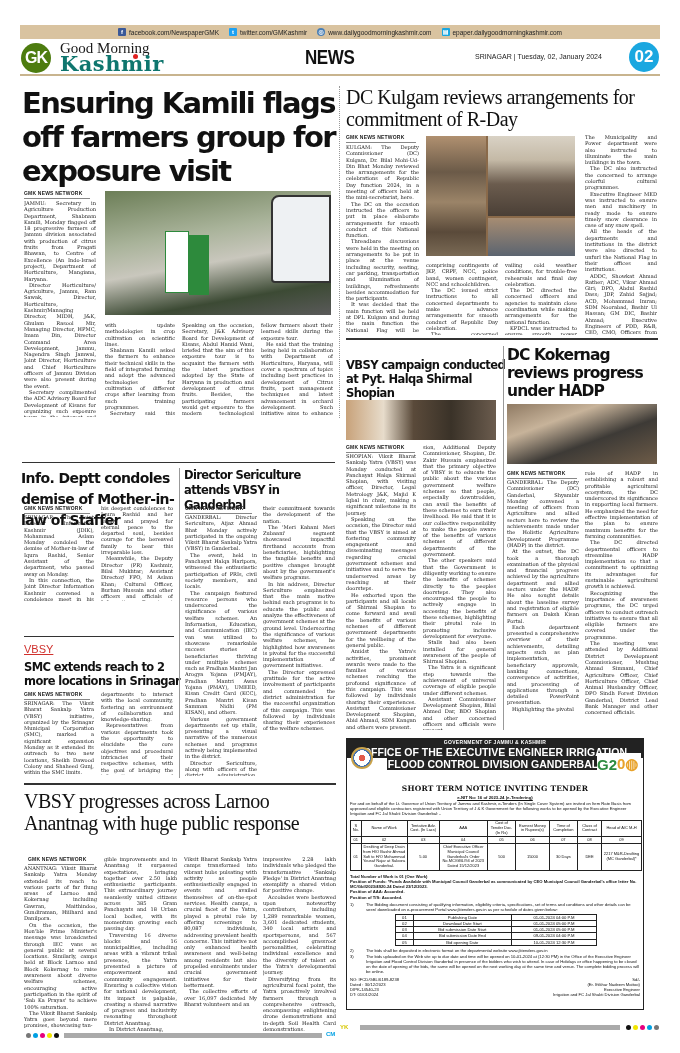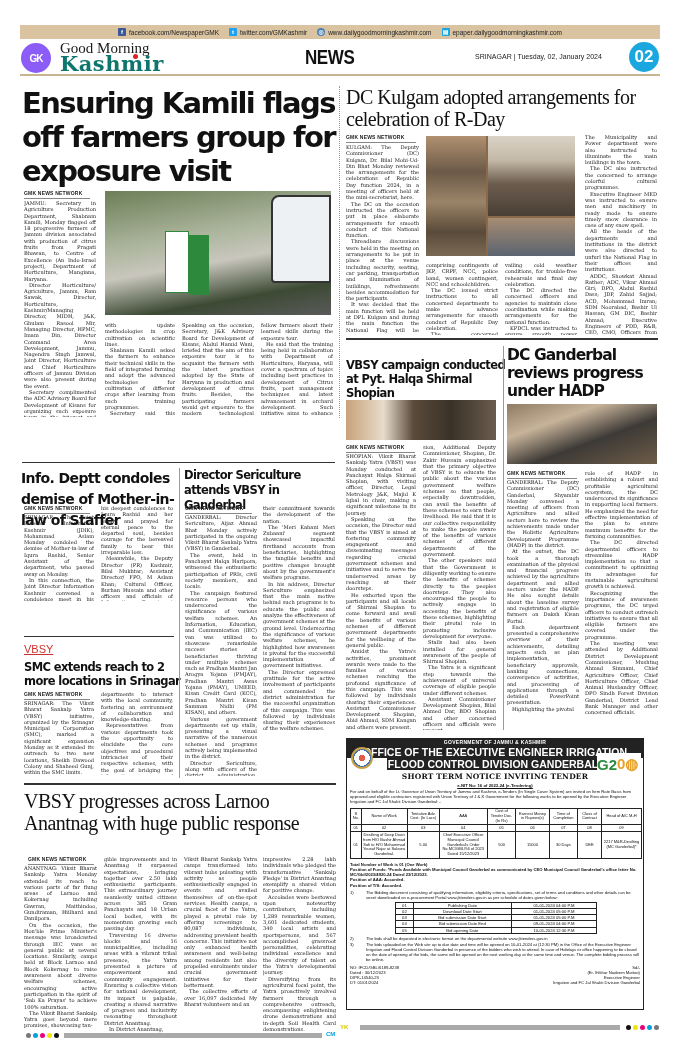--- a/index.html
+++ b/index.html
@@ -10,22 +10,22 @@
   
   .socialbar { left: 20px; top: 25px; width: 640px; height: 14px; background: #d9c3a0;
     display: flex; align-items: center; justify-content: center; gap: 10px;
     font-family: "Liberation Sans", sans-serif; font-size: 6.5px; color: #222; }
   .socialbar .si { display: inline-flex; align-items: center; gap: 3px; }
   .ico { display: inline-block; width: 8px; height: 8px; border-radius: 1px; color: #fff;
     font-size: 6px; line-height: 8px; text-align: center; font-weight: bold; }
 
   
   .masthead { left: 20px; top: 40px; width: 640px; height: 36px; border-bottom: 2px solid #c8b48e; }
-  .logo-gk { left: 1px; top: 3px; width: 30px; height: 30px; border-radius: 50%; background: #8b5cf6;
-    color: #fff; font-family: "Liberation Sans", sans-serif; font-size: 10px; font-weight: bold;
+  .logo-gk { left: 1px; top: 3px; width: 30px; height: 30px; border-radius: 50%; background: #4d7c0f;
+    color: #fff; font-family: "Liberation Sans", sans-serif; font-size: 16px; font-weight: bold;
     display: flex; align-items: center; justify-content: center; letter-spacing: -1px; }
   .logo-gm { left: 40px; top: 0px; font-family: "Liberation Serif", serif; font-size: 15px; color: #1a1a1a; }
   .logo-k { left: 40px; top: 11px; font-family: "DejaVu Serif", serif; font-size: 21px; font-weight: bold;
     color: #0f766e; letter-spacing: 0.5px; }
   .logo-dot { left: 113px; top: 14px; width: 5px; height: 5px; border-radius: 50%; background: #e02020; }
   .section-title { left: 285px; top: 6px; font-family: "Liberation Sans", sans-serif; font-weight: bold;
     font-size: 20px; letter-spacing: -0.5px; color: #111; transform: scaleX(0.85); transform-origin: left; }
   .dateline { left: 455px; top: 12px; font-family: "Liberation Sans", sans-serif; font-size: 8px; color: #222;
     transform: scaleX(0.88); transform-origin: left; white-space: nowrap; }
   .pagenum { left: 609px; top: 2px; width: 30px; height: 30px; border-radius: 50%; background: #1aa7e0;
@@ -54,21 +54,21 @@
   
   .ad { left: 346px; top: 738px; width: 298px; height: 272px; border: 1.5px solid #222; background: #fff;
     font-family: "Liberation Sans", sans-serif; color: #111; overflow: hidden; }
   .ad-gov { background: #222; color: #fff; font-size: 5px; font-weight: bold; text-align: center; height: 7px; line-height: 7px; letter-spacing: 0.3px; }
   .ad-band { background: #222; color: #fff; font-weight: bold; text-align: center; font-size: 10.5px; line-height: 12px; }
   .ad-emb { position: absolute; left: 4px; top: 8px; width: 22px; height: 22px; border-radius: 50%;
     border: 2px solid #c9a24a; background: radial-gradient(circle, #e25b4a 0 25%, #fff 26% 60%, #3b6fb6 61%); }
   .ad-g20 { position: absolute; right: 2px; top: 14px; width: 44px; height: 22px; background: #fff;
     font-weight: bold; font-size: 15px; color: #e8a22a; display: flex; align-items: center; }
   .ad-g20 span { color: #2c8b3f; }
-  .ad-title { text-align: center; font-family: "DejaVu Serif", serif; font-weight: bold; font-size: 7.5px; margin-top: 2px; letter-spacing: 0.2px; }
+  .ad-title { text-align: center; font-family: "DejaVu Serif", serif; font-weight: bold; font-size: 7.5px; margin-top: 14px; letter-spacing: 0.2px; }
   .ad-nit { text-align: center; font-size: 4.3px; font-weight: bold; text-decoration: underline; margin-top: 2px; }
   .ad-body { font-size: 4.2px; line-height: 5.2px; padding: 1px 3px; }
   table.tender { border-collapse: collapse; width: 292px; margin: 2px 3px; font-size: 4px; }
   table.tender td, table.tender th { border: 0.8px solid #222; text-align: center; padding: 0.5px 1px; line-height: 4.9px; font-weight: normal; }
   table.dates { border-collapse: collapse; width: 202px; margin: 1px 0 1px 48px; font-size: 4.2px; }
   table.dates td { border: 0.8px solid #222; text-align: center; padding: 0 2px; line-height: 5.1px; }
   .ad-num { display: flex; gap: 4px; }
   .ad-num span:first-child { width: 12px; flex-shrink: 0; }
   .ad-sign { display: flex; justify-content: space-between; }
 
@@ -128,21 +128,21 @@
 </div>
 <div class="abs col" style="left:182px;top:322px;width:72px;height:95px;">
   <p>Speaking on the occasion, Secretary, J&amp;K Advisory Board for Development of Kisans, Abdul Hamid Wani, briefed that the aim of this exposure tour is to acquaint the farmers with the latest practices adopted by the State of Haryana in production and development of citrus fruits. Besides, the participating farmers would get exposure to the modern technological developments enabling them increase their farm income and share their knowledge with the</p>
 </div>
 <div class="abs col" style="left:261px;top:322px;width:72px;height:95px;">
   <p>fellow farmers about their learned skills during the exposure tour.</p>
     <p>He said that the training being held in collaboration with Department of Horticulture, Haryana, will cover a spectrum of topics including best practices in development of Citrus fruits, post management techniques and latest advancement in orchard development. Such initiative aims to enhance skills and knowledge in orchard management fostering sustainable practices on boosting overall productivity, he added.</p>
 </div>
 <div class="abs rule-vd" style="left:339px;top:86px;height:332px;"></div>
 
-<div class="abs hl-serif" style="left:346px;top:86px;width:320px;font-size:20px;line-height:22px;">DC Kulgam adopted arrangements for celebration of R-Day</div>
+<div class="abs hl-serif" style="left:346px;top:86px;width:320px;font-size:20px;line-height:22px;">DC Kulgam reviews arrangements for commitment of R-Day</div>
 <div class="abs byline" style="left:346px;top:134px;width:70px;">GMK NEWS NETWORK</div>
 <div class="abs col" style="left:346px;top:144px;width:73px;height:190px;">
   <p>KULGAM: The Deputy Commissioner (DC) Kulgam, Dr. Bilal Mohi-Ud-Din Bhat Monday reviewed the arrangements for the celebrations of Republic Day function 2024, in a meeting of officers held at the mini-secretariat, here.</p>
     <p>The DC on the occasion instructed the officers to put in place elaborate arrangements for smooth conduct of this National function.</p>
     <p>Threadbare discussions were held in the meeting on arrangements to be put in place at the venue including security, seating, car parking, transportation and illumination of buildings, refreshments besides accommodation for the participants.</p>
     <p>It was decided that the main function will be held at DPL Kulgam and during the main function the National Flag will be unfurled by the chief guest followed by the parade</p>
 </div>
 <div class="abs photo" style="left:426px;top:136px;width:149px;height:120px;background:#8a6a4a;">
   <div style="position:absolute;left:0;top:0;width:60px;height:120px;background:linear-gradient(180deg,#b09070 0%,#6b5a48 30%,#9b8468 55%,#5a4a3a 80%,#7a6a55 100%);"></div>
   <div style="position:absolute;left:62px;top:0;width:87px;height:80px;background:linear-gradient(180deg,#d9d2c5 0%,#c4b9a6 30%,#6b5c4e 60%,#4a3f36 100%);"></div>
@@ -178,21 +178,21 @@
 </div>
 <div class="abs col" style="left:423px;top:444px;width:73px;height:286px;">
   <p>sion, Additional Deputy Commissioner, Shopian, Dr. Zakir Hussain emphasized that the primary objective of VBSY is to educate the public about the various government welfare schemes so that people, especially downtrodden, can avail the benefits of these schemes to earn their livelihood. He said that it is our collective responsibility to make the people aware of the benefits of various schemes of different departments of the government.</p>
     <p>The other speakers said that the Government is diligently working to ensure the benefits of schemes directly to the peoples doorsteps. They also encouraged the people to actively engage in accessing the benefits of these schemes, highlighting their pivotal role in promoting inclusive development for everyone.</p>
     <p>Stalls had also been installed for general awareness of the people of Shirmal Shopian.</p>
     <p>The Yatra is a significant step towards the achievement of universal coverage of eligible people under different schemes.</p>
     <p>Assistant Commissioner Development Shopian, Bilal Ahmed Dar, BDO Shopian and other concerned officers and officials were present.</p>
 </div>
 <div class="abs rule-v" style="left:503px;top:346px;height:384px;"></div>
 
-<div class="abs hl-sans" style="left:507px;top:346px;width:160px;font-size:15.5px;line-height:18px;letter-spacing:-0.9px;">DC Ganderbal reviews progress under HADP</div>
+<div class="abs hl-sans" style="left:507px;top:346px;width:160px;font-size:15.5px;line-height:18px;letter-spacing:-0.9px;">DC Kokernag reviews progress under HADP</div>
 <div class="abs photo" style="left:507px;top:404px;width:150px;height:60px;background:linear-gradient(160deg,#8f7a63 0%,#c7b39a 30%,#3d3a36 60%,#6e5c48 100%);"></div>
 <div class="abs byline" style="left:507px;top:470px;width:70px;">GMK NEWS NETWORK</div>
 <div class="abs col" style="left:507px;top:479px;width:72px;height:251px;">
   <p>GANDERBAL: The Deputy Commissioner (DC) Ganderbal, Shyambir Monday convened a meeting of officers from Agriculture and allied sectors here to review the achievements made under the Holistic Agriculture Development Programme (HADP) in the district.</p>
     <p>At the outset, the DC took a thorough examination of the physical and financial progress achieved by the agriculture department and allied sectors under the HADP. He also sought details about the baseline survey and registration of eligible farmers on Daksh Kisan Portal.</p>
     <p>Each department presented a comprehensive overview of their achievements, detailing aspects such as plan implementation, beneficiary approvals, banking connections, convergence of activities, and processing of applications through a detailed PowerPoint presentation.</p>
     <p>Highlighting the pivotal</p>
 </div>
 <div class="abs col" style="left:585px;top:470px;width:73px;height:260px;">
   <p>role of HADP in establishing a robust and profitable agricultural ecosystem, the DC underscored its significance in supporting local farmers. He emphasized the need for effective implementation of the plan to ensure maximum benefits for the farming communities.</p>

